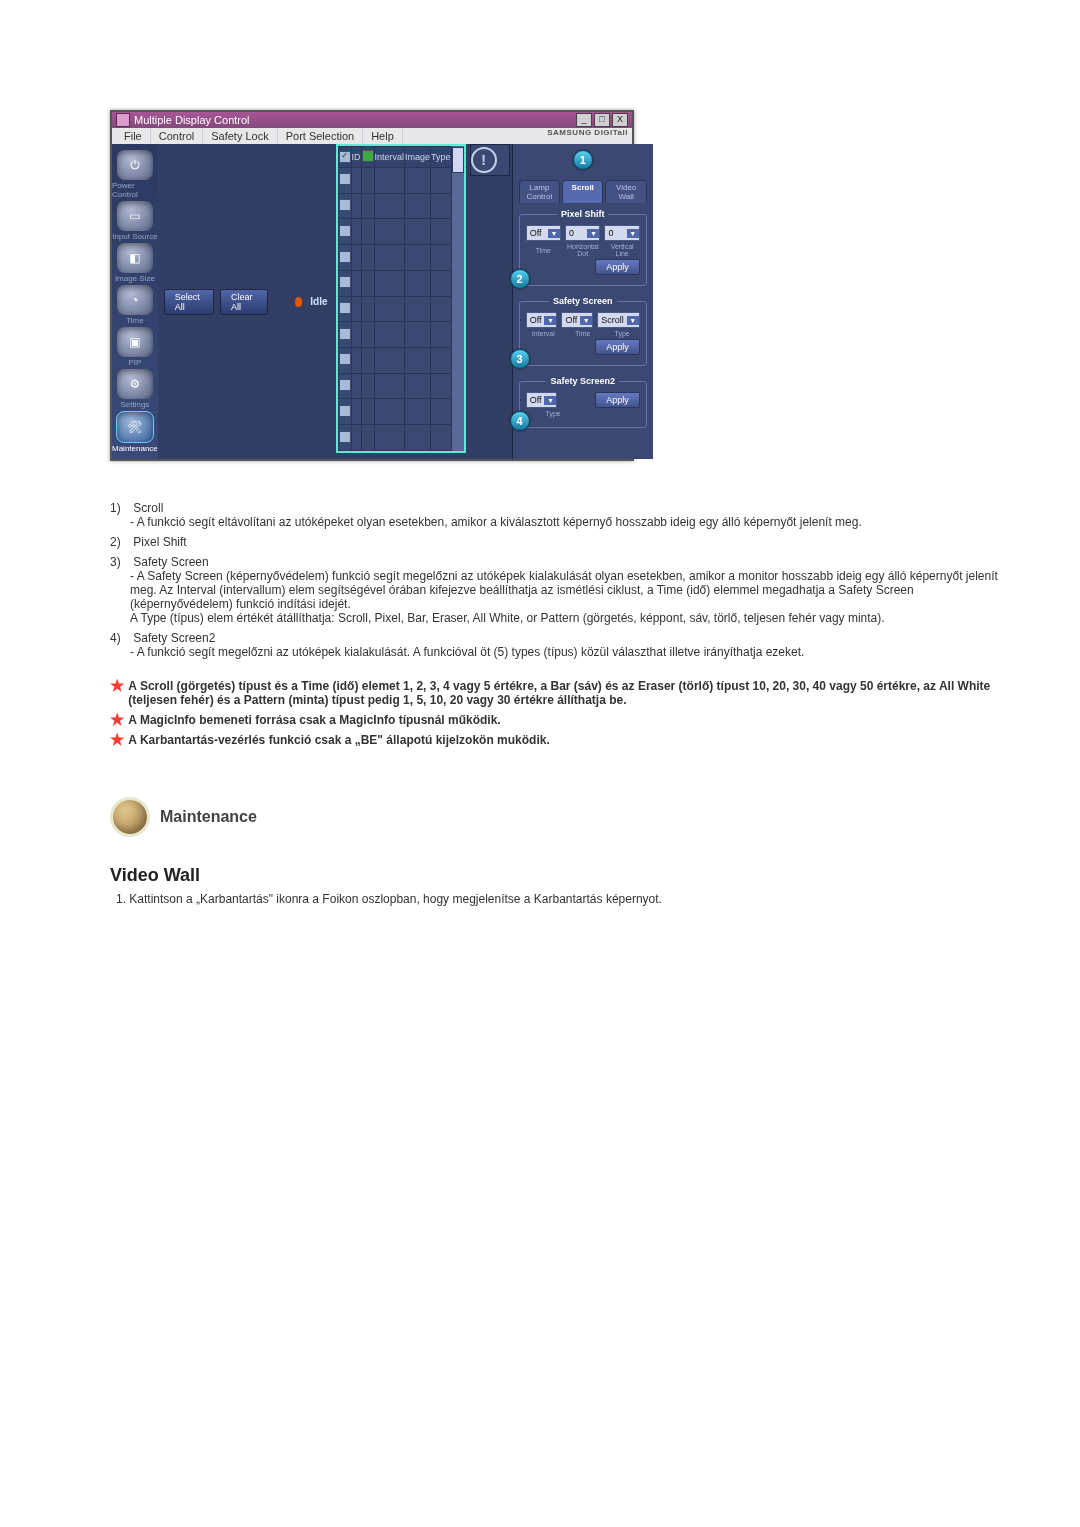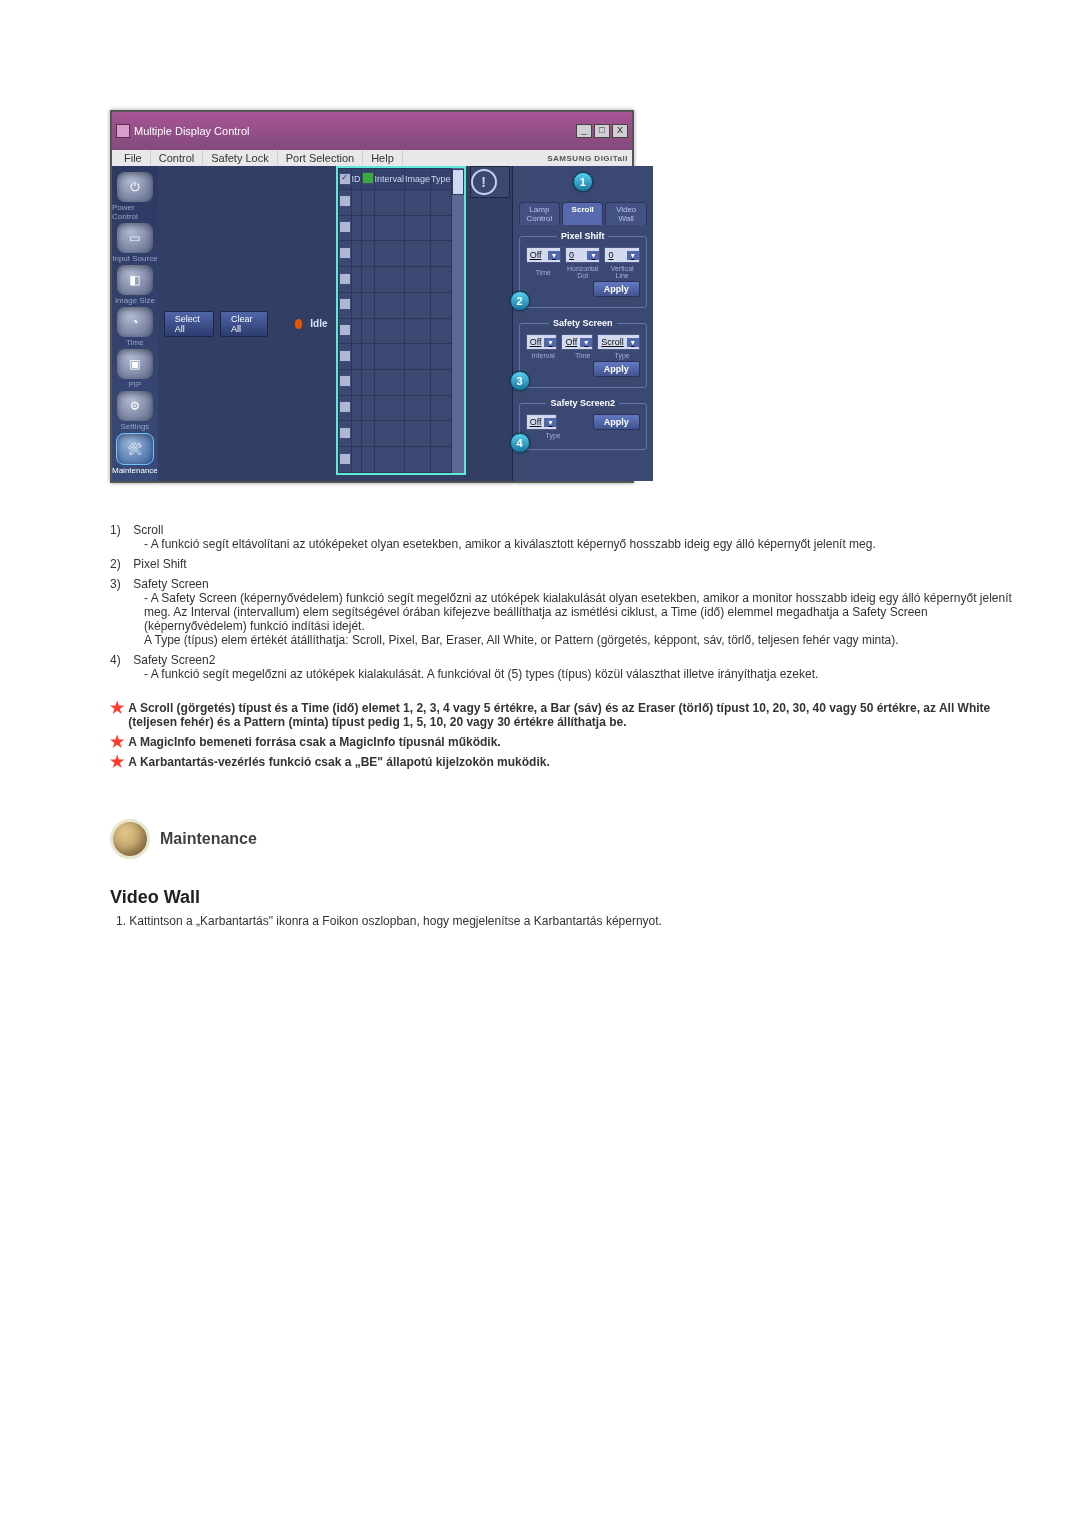--- a/index.html
+++ b/index.html
@@ -17,35 +17,35 @@
     width: 520px;
     border: 2px solid #555;
     background: #2c3a62;
     box-shadow: 0 0 4px rgba(0,0,0,0.4);
     margin-bottom: 40px;
   }
   .titlebar {
     background: linear-gradient(#a85596, #824a7b);
     color: #fff;
     font-size: 11px;
-    padding: 12px 4px;
+    padding: 1px 4px;
     display: flex;
     align-items: center;
     justify-content: space-between;
   }
   .titlebar-left { display:flex; align-items:center; gap:4px; }
   .titlebar-left .cube { width:12px; height:12px; background:#d99ccb; border:1px solid #5c2c52; }
   .win-btns { display:flex; gap:2px; }
   .win-btn { width:14px; height:12px; background:#d0cfd4; border:1px solid #444; font-size:9px; line-height:10px; text-align:center; color:#222; }
   .menubar {
     background: #e8e7ea;
     display:flex;
     font-size: 11px;
     color:#333;
-    align-items:center;
+    align-items:flex-start;
     justify-content: space-between;
     padding: 0 4px;
   }
   .menubar-items { display:flex; }
   .menubar-items > div { padding: 2px 8px; border-right: 1px solid #cfced1; }
   .samsung-logo { font-size: 8px; font-weight: bold; color:#555; letter-spacing:0.5px; }
   .app-body { display:flex; background:#323e63; }
   .sidebar {
     width: 85px;
     background: linear-gradient(#2c3a62, #3a4a78);
@@ -157,46 +157,46 @@
     font-size: 9px;
     font-weight: bold;
     color:#fff;
     padding: 0 4px;
     text-align:center;
     margin: 0 auto;
   }
   .row { display:flex; gap: 4px; align-items:center; margin-bottom: 2px; }
   .combo {
     display:flex; align-items:center; background:#d3d9ee; color:#111;
-    height:14px; border:1px solid #4a5888; flex:1; font-size:9px;text-decoration:underline;
+    height:14px; border:1px solid #4a5888; flex:1; font-size:9px;
   }
   .combo .val { flex:1; padding: 0 3px; }
   .combo .dd { width:12px; background:#5167ab; color:#fff; text-align:center; font-size:8px; }
   .mini-label { font-size: 7px; color:#9fb0dc; text-align:center; flex:1; }
   .apply-btn {
     background: linear-gradient(#6479c2,#41548f);
-    color:#fff; font-size:9px; font-weight:bold;
+    color:#fff; font-size:9px; font-weight:normal;
     padding: 2px 10px; border-radius:2px; border:1px solid #2a3558;
     align-self:flex-end;
   }
   .callout {
     position:absolute;
     width: 18px; height:18px; border-radius:50%;
     background: linear-gradient(#58d1f0,#1777a0);
     color:#fff; font-weight:bold; font-size:11px;
     display:flex; align-items:center; justify-content:center;
     border:1px solid #0b4259;
     box-shadow: 0 0 2px rgba(0,0,0,0.6);
   }
   
   .doc-list { margin: 0; padding: 0; }
   .doc-list > div { margin-bottom: 6px; }
   .doc-num { display:inline-block; width: 20px; vertical-align: top; }
   .doc-title { display:inline-block; }
-  .doc-sub { margin-left: 34px; display:block; }
+  .doc-sub { margin-left: 20px; display:block; }
   .doc-sub::before { content: "- "; }
   .star-note { display:flex; align-items:flex-start; gap:4px; margin-bottom: 4px; font-weight: bold; }
   .star { color:#ff3a2f; font-size:16px; line-height:14px; }
   .section-head { display:flex; align-items:center; gap: 10px; margin: 50px 0 10px 0; }
   .maint-icon {
     width: 34px; height:34px; border-radius:50%;
     background: radial-gradient(circle at 35% 30%, #e0c68c, #a9864c);
     border: 3px solid #e7e7cf;
     box-shadow: inset -4px -4px 8px rgba(0,0,0,0.3);
   }

